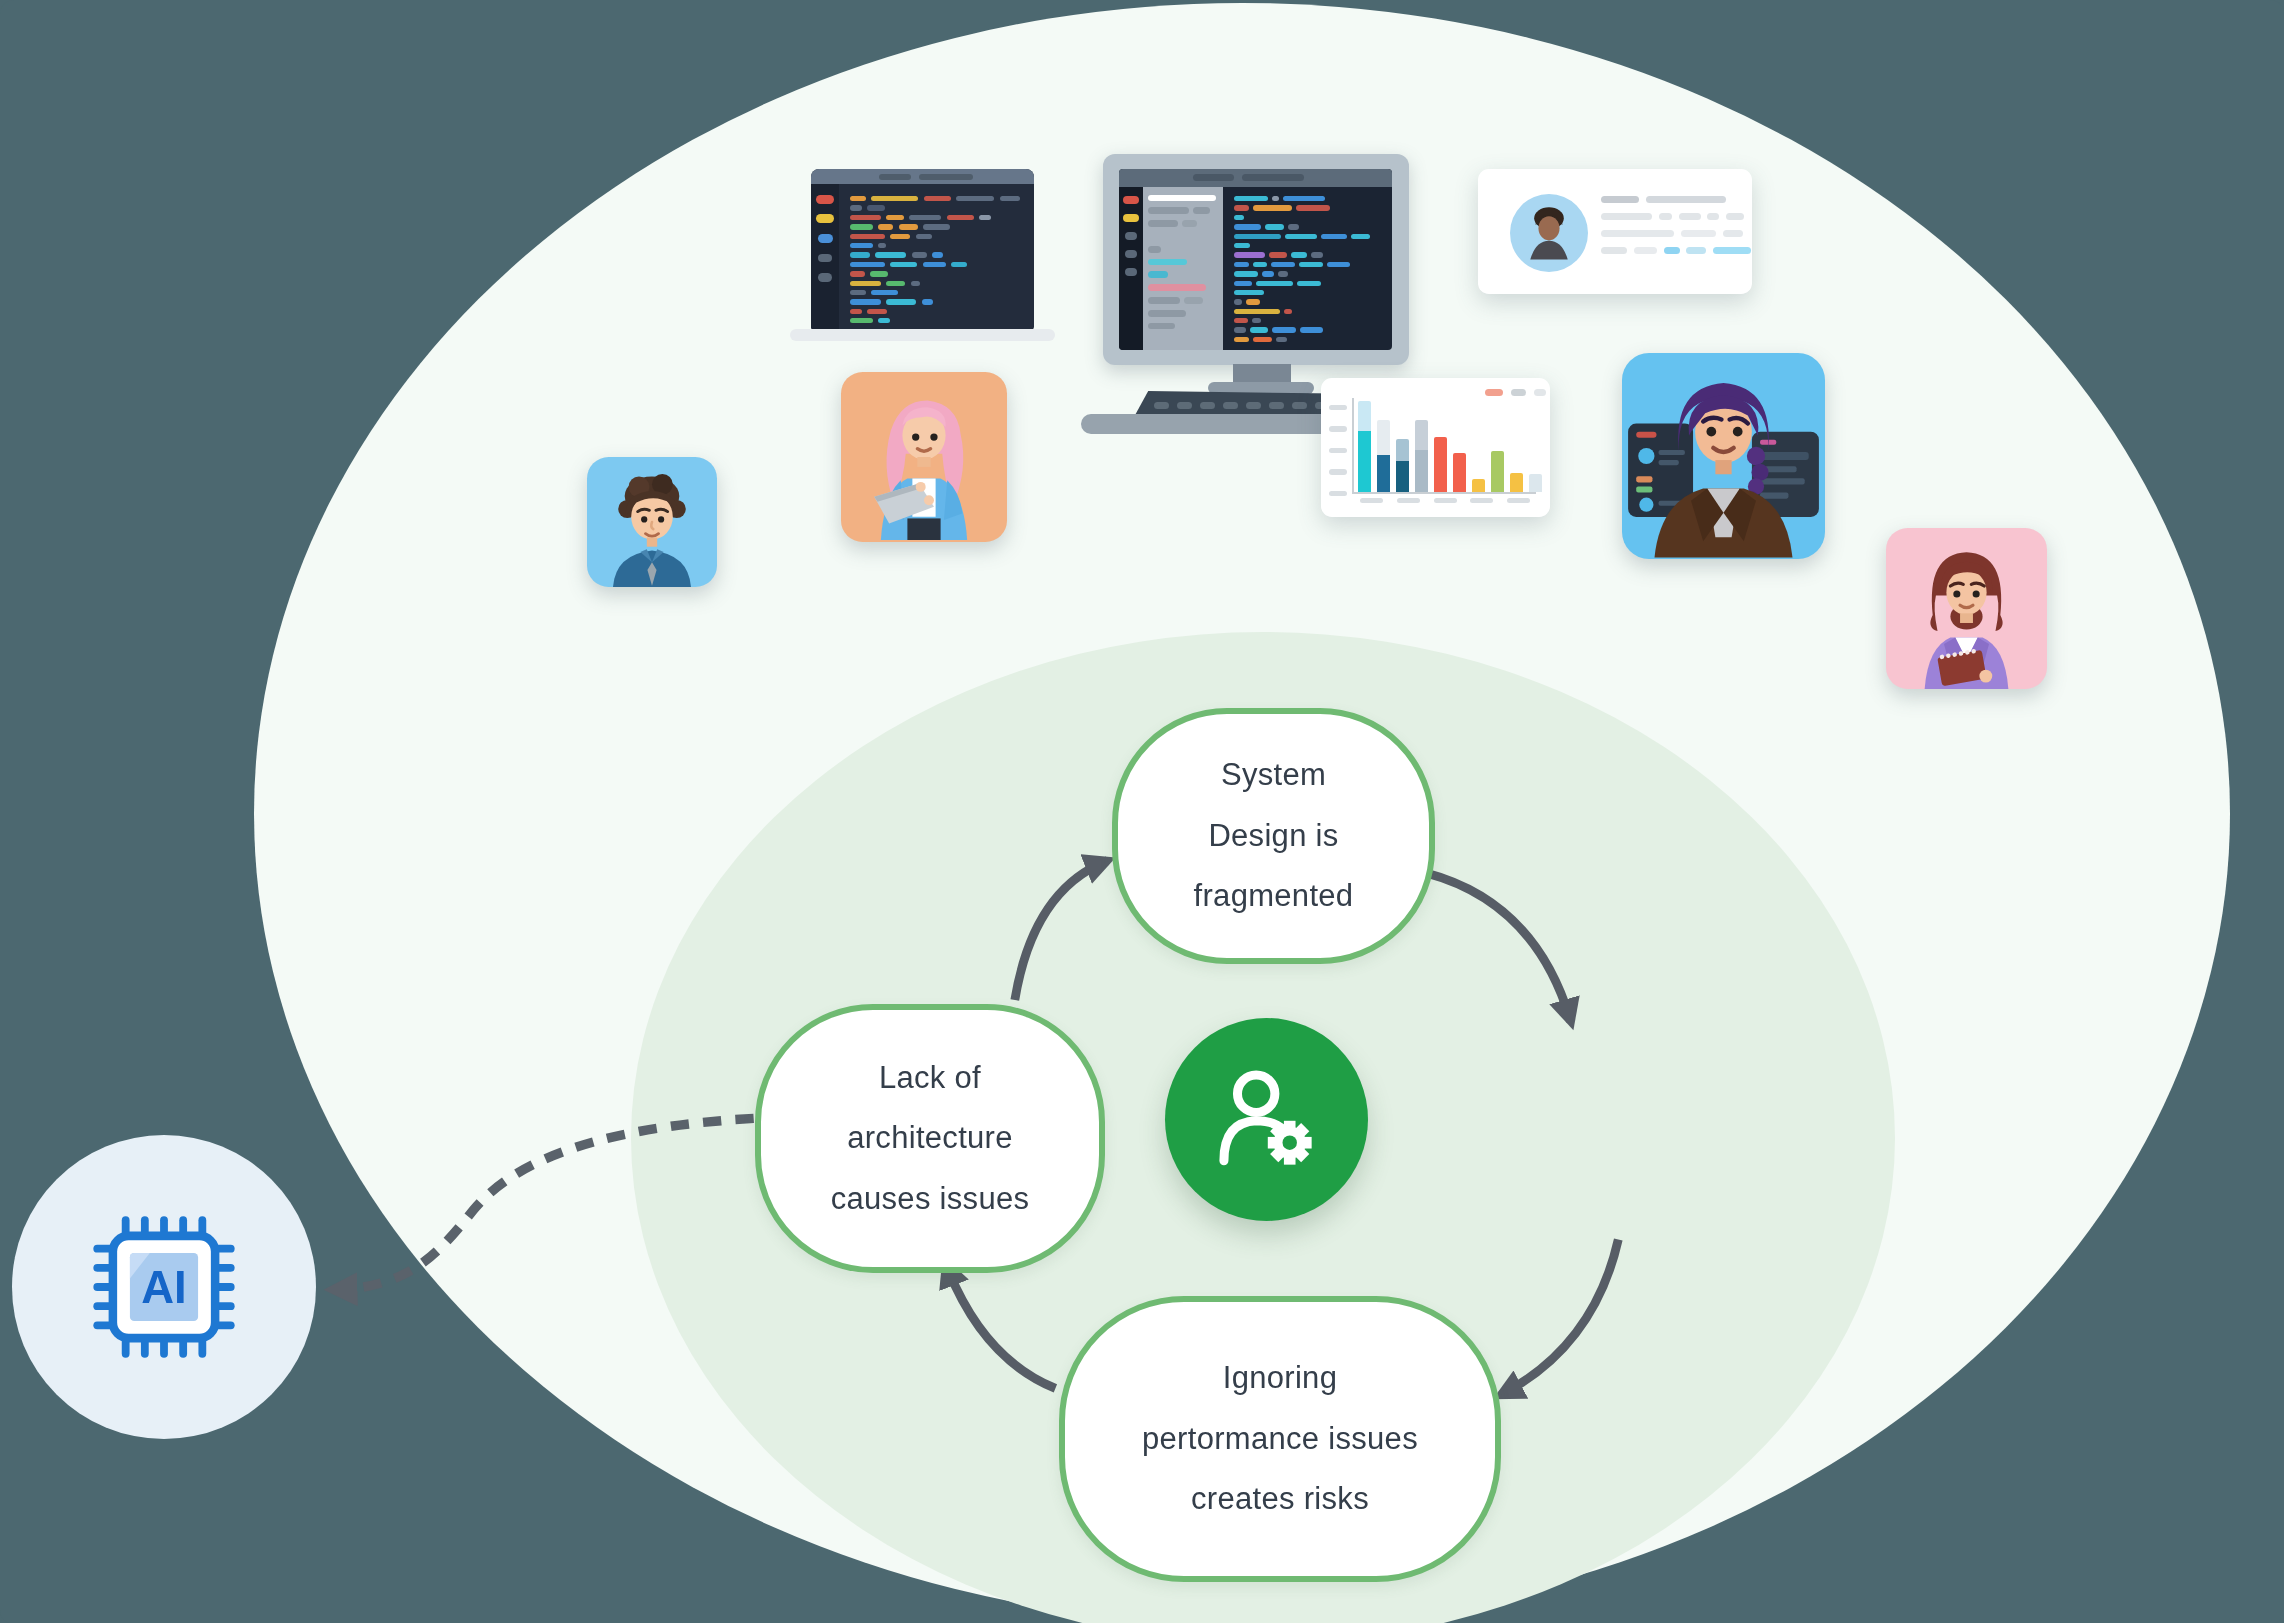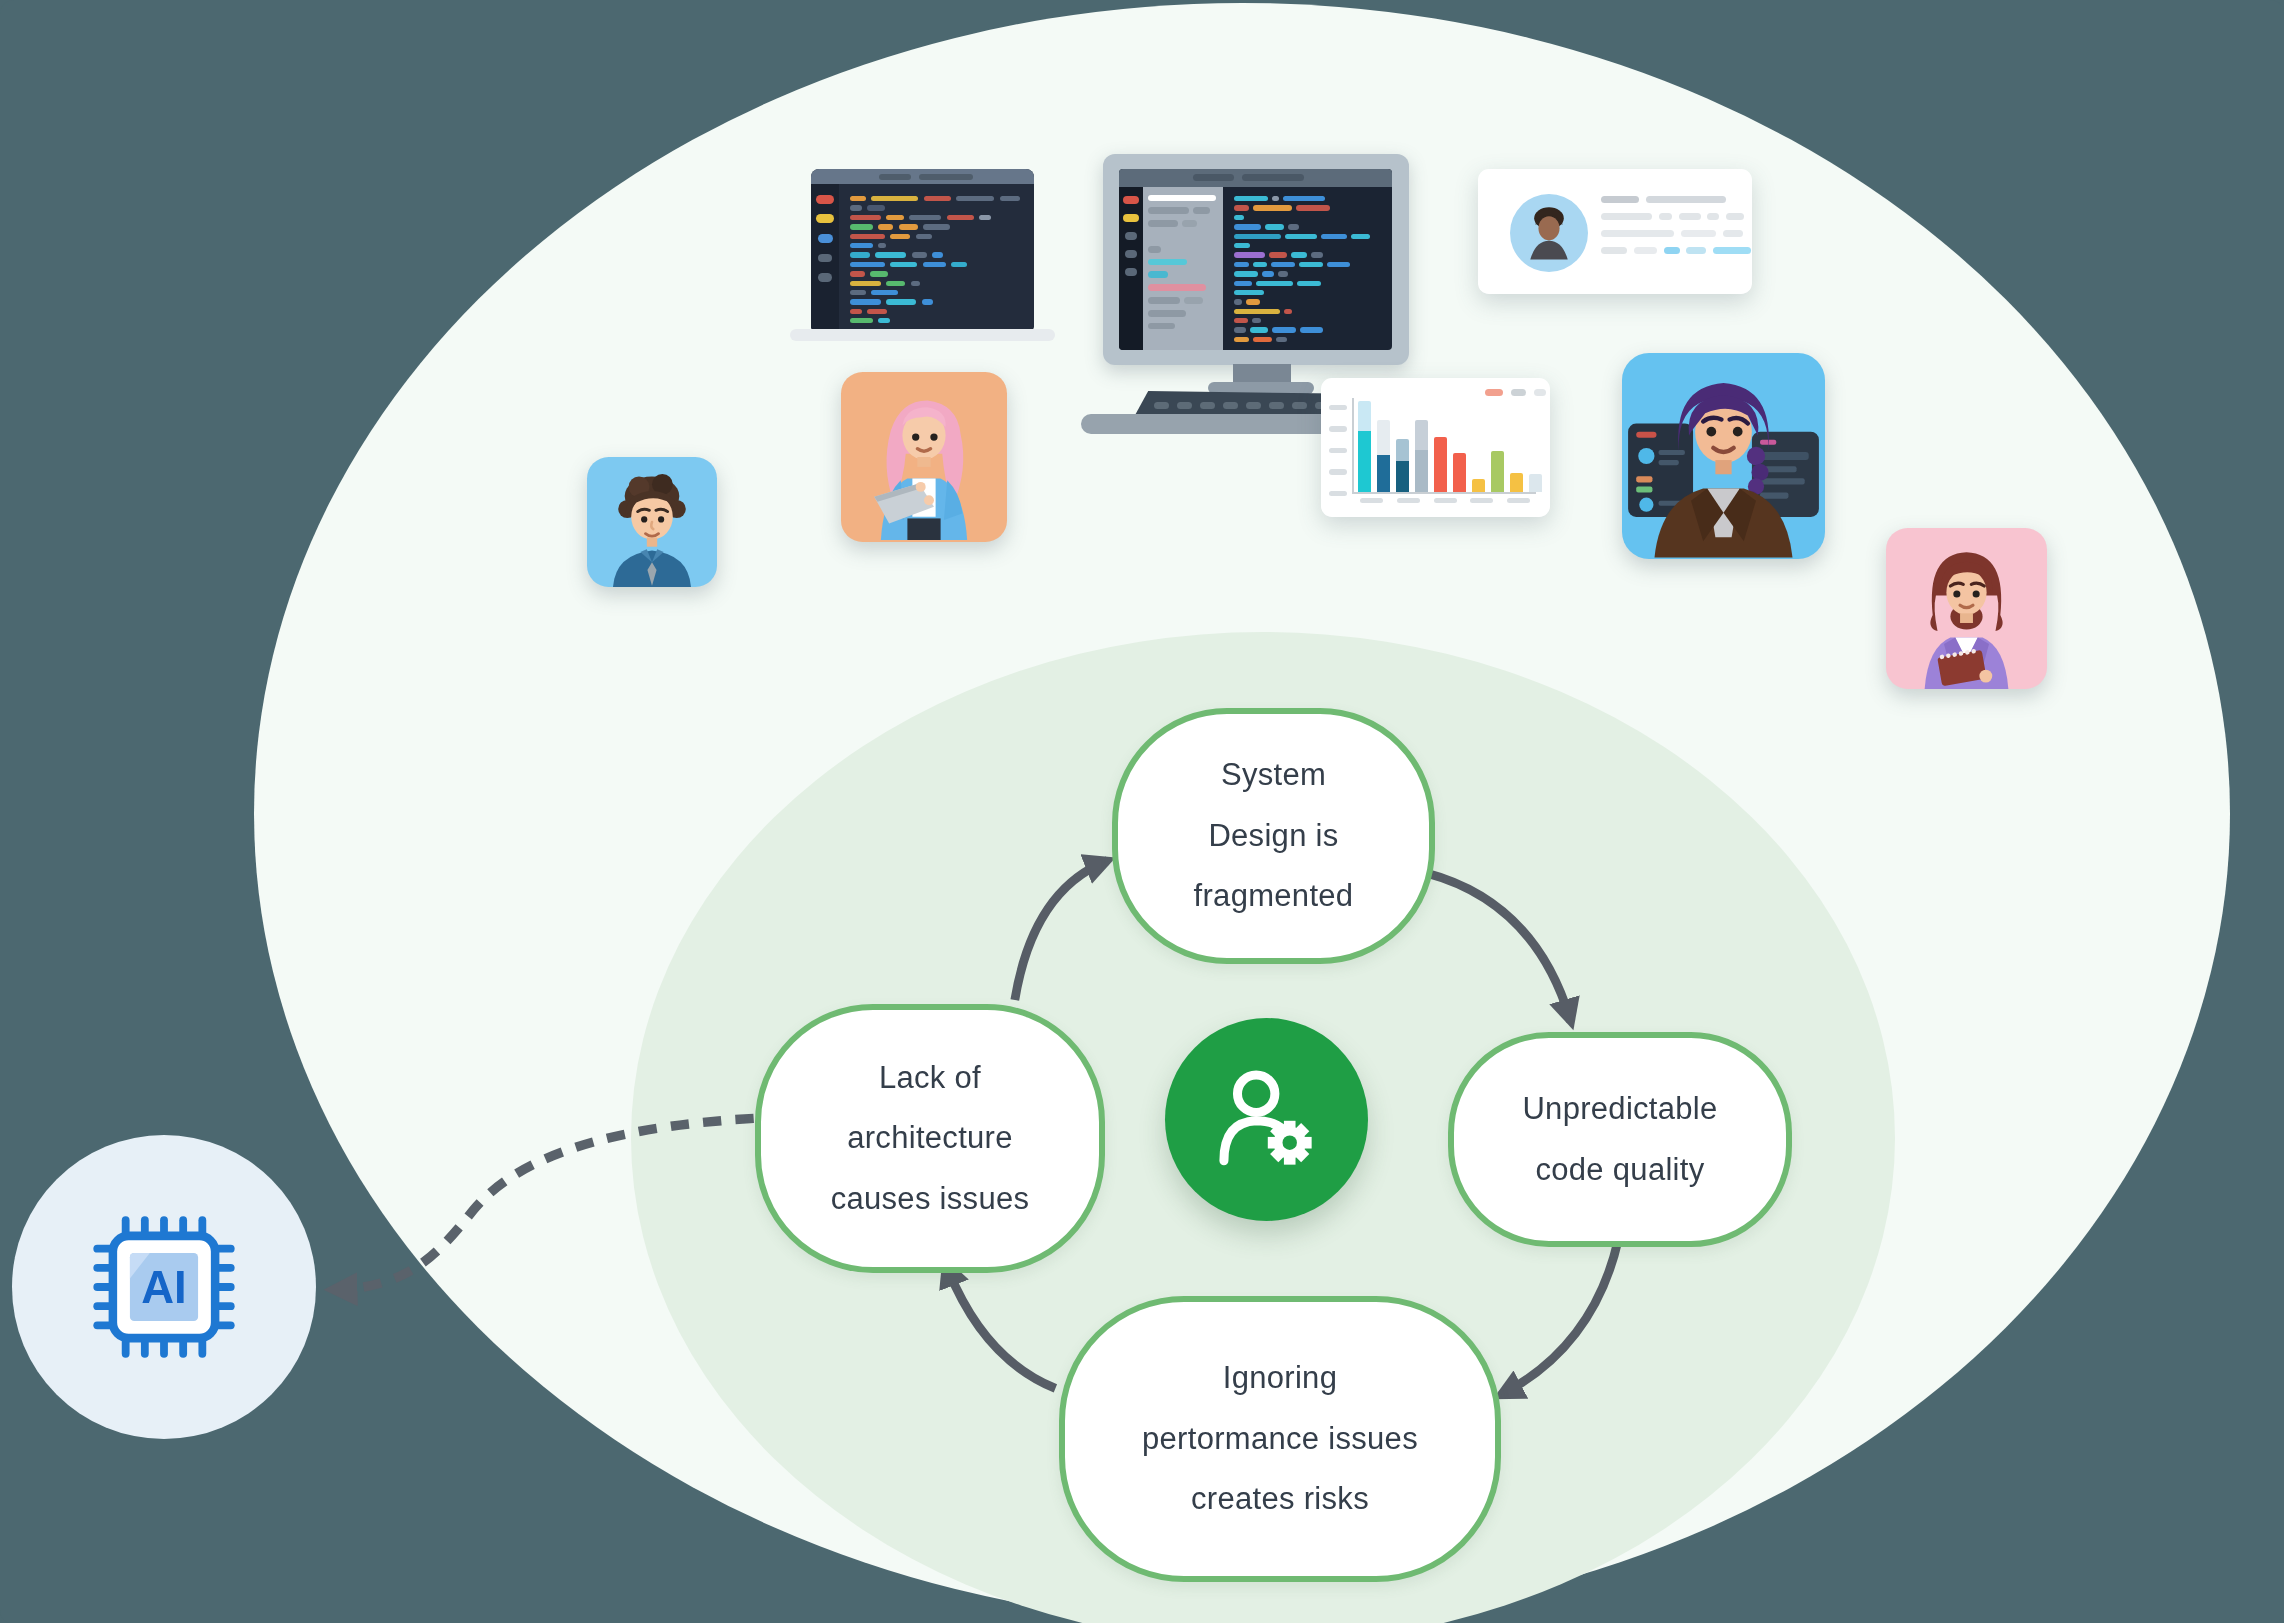--- a/index.html
+++ b/index.html
@@ -547,22 +547,20 @@
     <path class="dash-path" d="M 1258 1649 C 1000 1649 790 1680 700 1788 C 648 1852 606 1904 492 1906" marker-end="url(#ah2)"></path>
     <path class="arrow-path" d="M 1500 1478 Q 1527 1315 1637 1272" marker-end="url(#ah)"></path>
     <path class="arrow-path" d="M 2108 1290 Q 2270 1333 2322 1510" marker-end="url(#ah)"></path>
     <path class="arrow-path" d="M 2392 1832 Q 2356 1990 2218 2062" marker-end="url(#ah)"></path>
     <path class="arrow-path" d="M 1560 2052 Q 1452 2008 1398 1868" marker-end="url(#ah)"></path>
   </svg>
 
   <div class="abs bubble" id="bubble-top">System
 Design is
 fragmented</div>
-  <div class="abs bubble" id="bubble-right">Unpredictable
-code quality</div>
   <div class="abs bubble" id="bubble-bottom">Ignoring
 pertormance issues
 creates risks</div>
   <div class="abs bubble" id="bubble-left">Lack of
 architecture
 causes issues</div>
 
   <div class="abs" id="center-circle">
     <svg width="129" height="129" viewBox="0 0 100 100">
       <circle cx="42" cy="30" r="14.5" stroke="#FFFFFF" stroke-width="7" fill="none"></circle>

